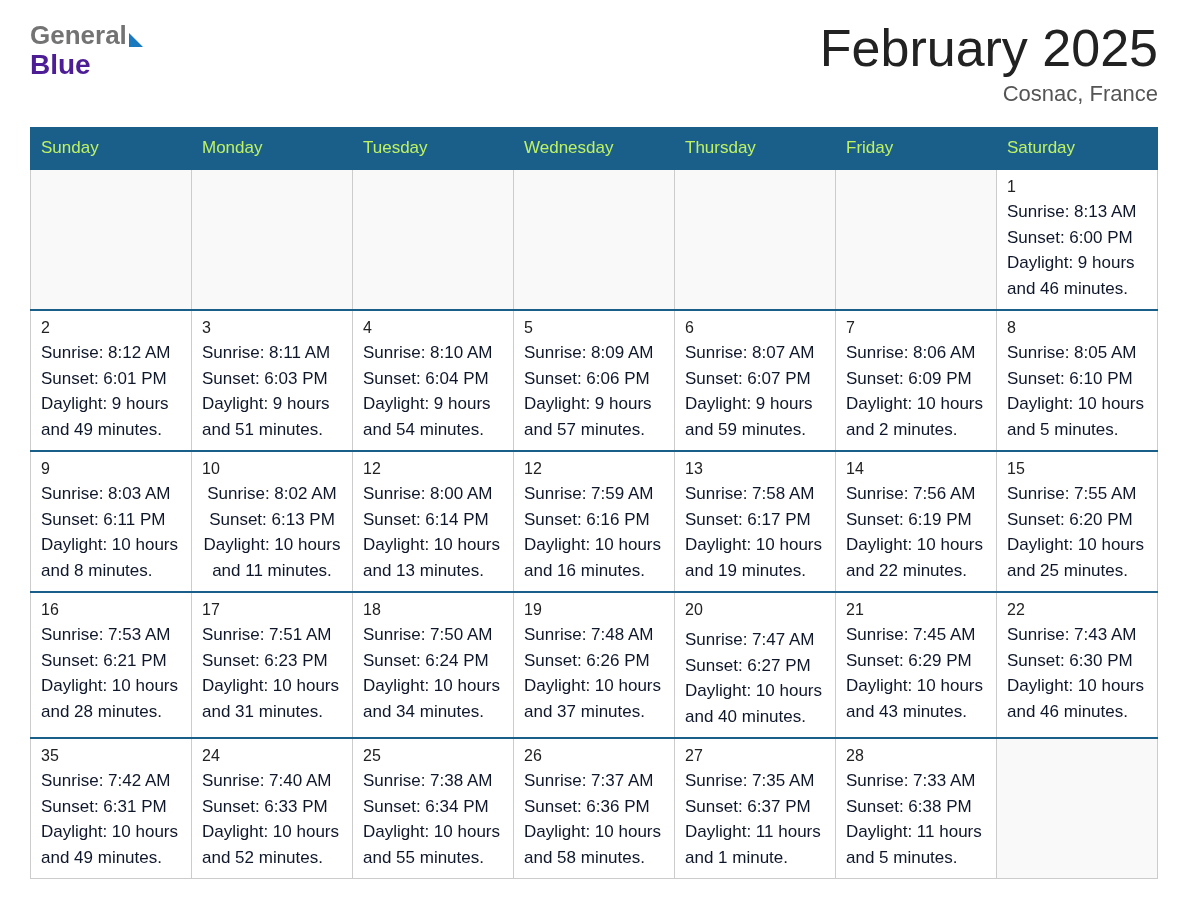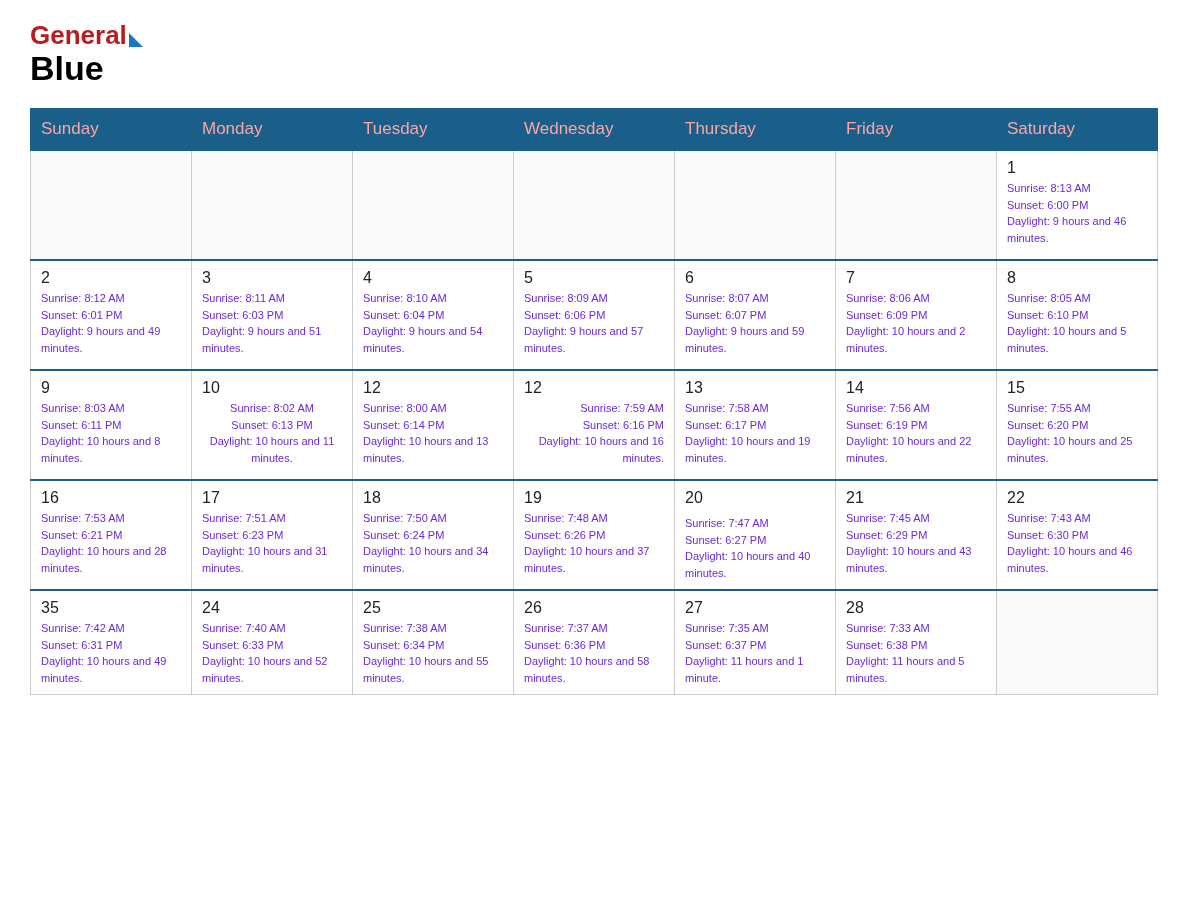--- a/index.html
+++ b/index.html
@@ -22,35 +22,35 @@
       align-items: flex-start;
     }
     .logo-top {
       display: flex;
       align-items: center;
       gap: 0;
     }
     .logo-general {
       font-size: 26px;
       font-weight: bold;
-      color: #b91c1c;
+      color: #737373;
     }
     .logo-triangle {
       width: 0;
       height: 0;
       border-left: 14px solid #1a7abf;
       border-top: 14px solid transparent;
       border-bottom: 0px solid transparent;
       margin-left: 2px;
       margin-top: 8px;
     }
     .logo-blue {
-      font-size: 34px;
+      font-size: 28px;
       font-weight: bold;
-      color: #000000;
+      color: #4c1d95;
       margin-top: -2px;
     }
     .title-section {
       text-align: right;
     }
     .calendar-title {
       font-size: 52px;
       font-weight: normal;
       color: #222;
       line-height: 1.1;
@@ -59,21 +59,21 @@
       font-size: 22px;
       color: #555;
       margin-top: 4px;
     }
     table {
       width: 100%;
       border-collapse: collapse;
     }
     thead tr th {
       background-color: #1a5f8a;
-      color: #fca5a5;
+      color: #bef264;
       font-size: 17px;
       font-weight: normal;
       padding: 10px 10px;
       text-align: left;
       border: 1px solid #1a5f8a;
     }
     tbody tr td {
       vertical-align: top;
       border: 1px solid #ccc;
       border-top: 2px solid #1a5f8a;
@@ -88,22 +88,22 @@
       border-left: 1px solid #ccc;
     }
     .day-number {
       font-size: 16px;
       font-weight: normal;
       color: #222;
       margin-bottom: 3px;
       display: block;
     }
     .day-info {
-      font-size: 11px;
-      color: #6d28d9;
+      font-size: 17px;
+      color: #0f172a;
       line-height: 1.5;
     }
     .empty-cell {
       background: #f9f9f9;
     }
     tbody tr:last-child td {
       height: 100px;
     }
   </style>
 </head>
@@ -111,20 +111,22 @@
 
 <div class="header">
   <div class="logo">
     <div class="logo-top">
       <span class="logo-general">General</span>
       <div class="logo-triangle"></div>
     </div>
     <span class="logo-blue">Blue</span>
   </div>
   <div class="title-section">
+    <div class="calendar-title">February 2025</div>
+    <div class="calendar-subtitle">Cosnac, France</div>
   </div>
 </div>
 
 <table>
   <thead>
     <tr>
     <th>Sunday</th>
         <th>Monday</th>
         <th>Tuesday</th>
         <th>Wednesday</th>
@@ -206,21 +208,21 @@
 Daylight: 10 hours and 11 minutes.</div>
         </td>
         <td>
           <span class="day-number">12</span>
           <div class="day-info" style="white-space: pre-line;">Sunrise: 8:00 AM
 Sunset: 6:14 PM
 Daylight: 10 hours and 13 minutes.</div>
         </td>
         <td>
           <span class="day-number">12</span>
-          <div class="day-info" style="white-space: pre-line; text-align: right;">Sunrise: 7:59 AM
+          <div class="day-info" style="white-space: pre-line;">Sunrise: 7:59 AM
 Sunset: 6:16 PM
 Daylight: 10 hours and 16 minutes.</div>
         </td>
         <td>
           <span class="day-number">13</span>
           <div class="day-info" style="white-space: pre-line;">Sunrise: 7:58 AM
 Sunset: 6:17 PM
 Daylight: 10 hours and 19 minutes.</div>
         </td>
         <td>

